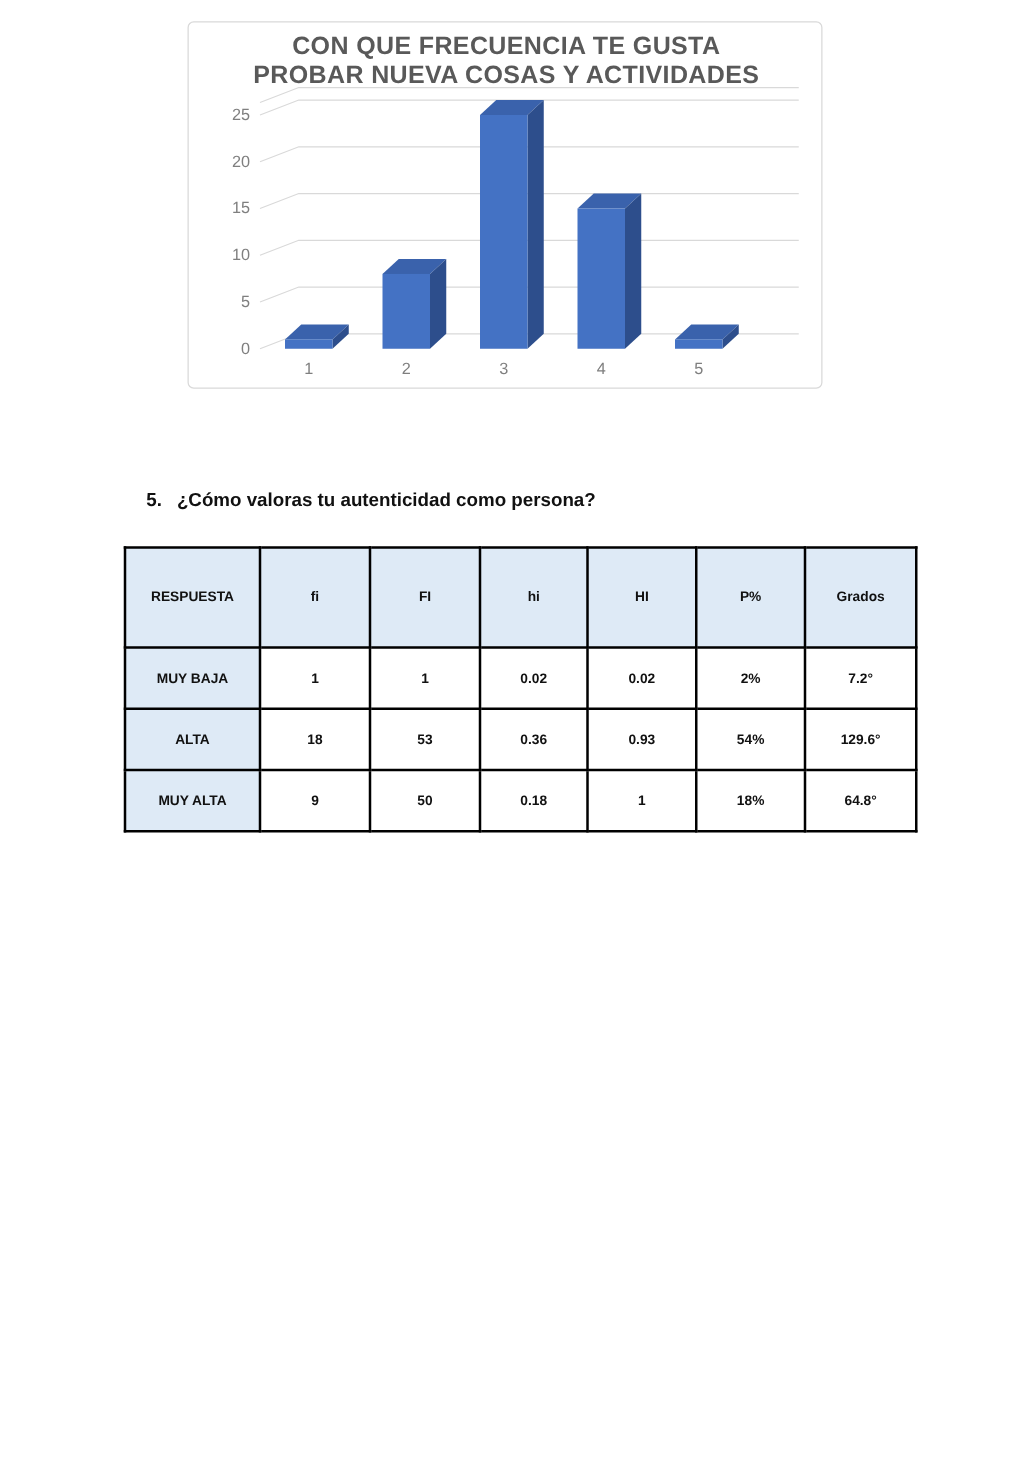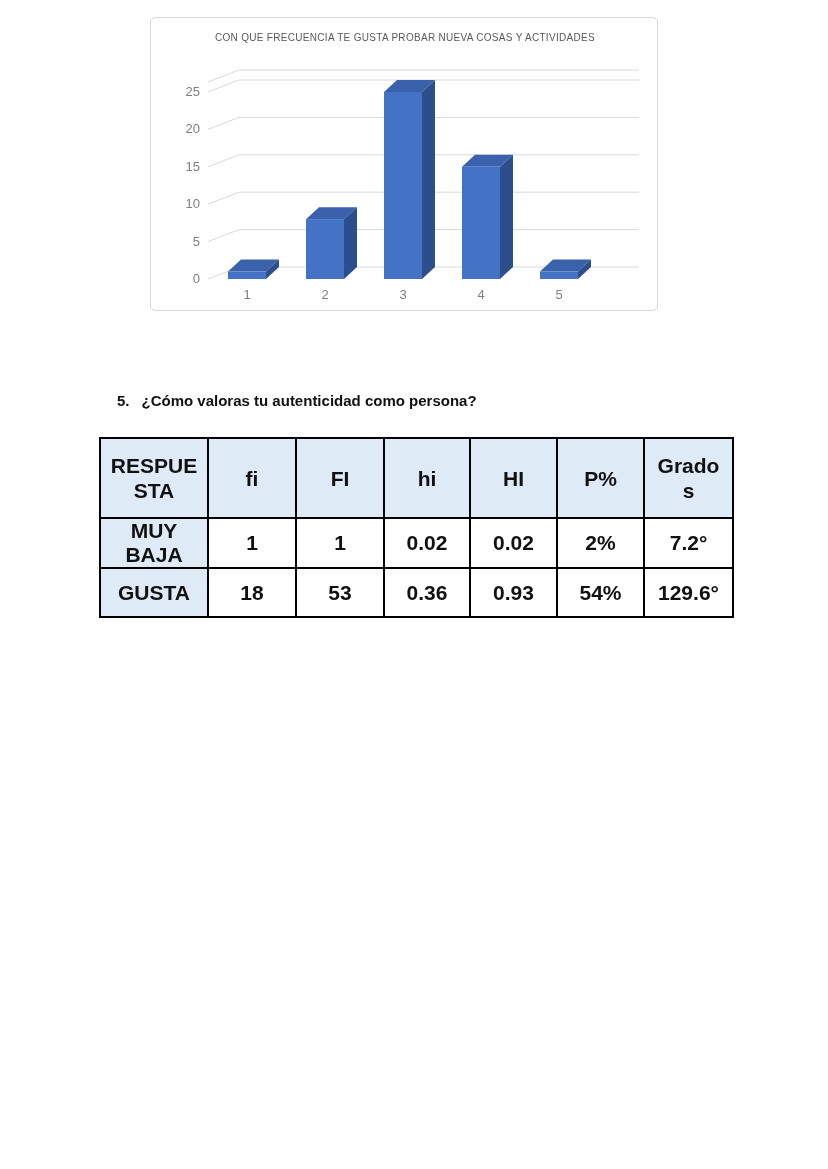--- a/index.html
+++ b/index.html
@@ -9,37 +9,37 @@
   }
 
   
   .chart-frame {
     position:absolute; left:150px; top:17px; width:508px; height:294px;
     background:#ffffff; border:1px solid var(--chart-border, #D9D9D9);
     border-radius:5px; box-sizing:border-box;
   }
   .chart-title {
     position:absolute; top:8px; left:39px; width:430px; text-align:center;
-    font-size:10px; line-height:23px; letter-spacing:0.3px;
-    color:var(--chart-title-color, #595959); font-weight:400;
+    font-size:20px; line-height:23px; letter-spacing:0.3px;
+    color:var(--chart-title-color, #595959); font-weight:700;
   }
   .chart-svg { position:absolute; left:0; top:0; width:506px; height:292px; }
 
   
   .question {
     position:absolute; left:117px; top:392px;
     font-size:15px; font-weight:bold; color:#111111;
     display:flex; gap:12px; align-items:baseline;
   }
 
   
   .stats-table {
     position:absolute; left:99px; top:437px; width:633px;
     border-collapse:collapse; table-layout:fixed;
-    font-size:21px; font-weight:bold; color:var(--tbl-text, #111111);padding-left:44px;
+    font-size:11px; font-weight:bold; color:var(--tbl-text, #111111);padding-left:44px;
   }
   .stats-table th, .stats-table td {
     border:2px solid var(--tbl-border, #000000);
     text-align:center; vertical-align:middle;
   }
   .stats-table th {
     height:78px; background:var(--tbl-header-bg, #DEEAF6);
     line-height:25px; padding:0 9px; overflow-wrap:anywhere;
   }
   .stats-table td { height:47px; background:#ffffff; padding:0 4px;text-align:center; }
@@ -137,24 +137,33 @@
         <tr>
           <td class="row-label">MUY BAJA</td>
           <td>1</td>
           <td>1</td>
           <td>0.02</td>
           <td>0.02</td>
           <td>2%</td>
           <td>7.2°</td>
         </tr>
         <tr>
-          <td class="row-label">GUSTA</td>
+          <td class="row-label">ALTA</td>
           <td>18</td>
           <td>53</td>
           <td>0.36</td>
           <td>0.93</td>
           <td>54%</td>
           <td>129.6°</td>
         </tr>
+        <tr>
+          <td class="row-label">MUY ALTA</td>
+          <td>9</td>
+          <td>50</td>
+          <td>0.18</td>
+          <td>1</td>
+          <td>18%</td>
+          <td>64.8°</td>
+        </tr>
       </tbody>
     </table>
 
 </div>
 
 </body></html>

